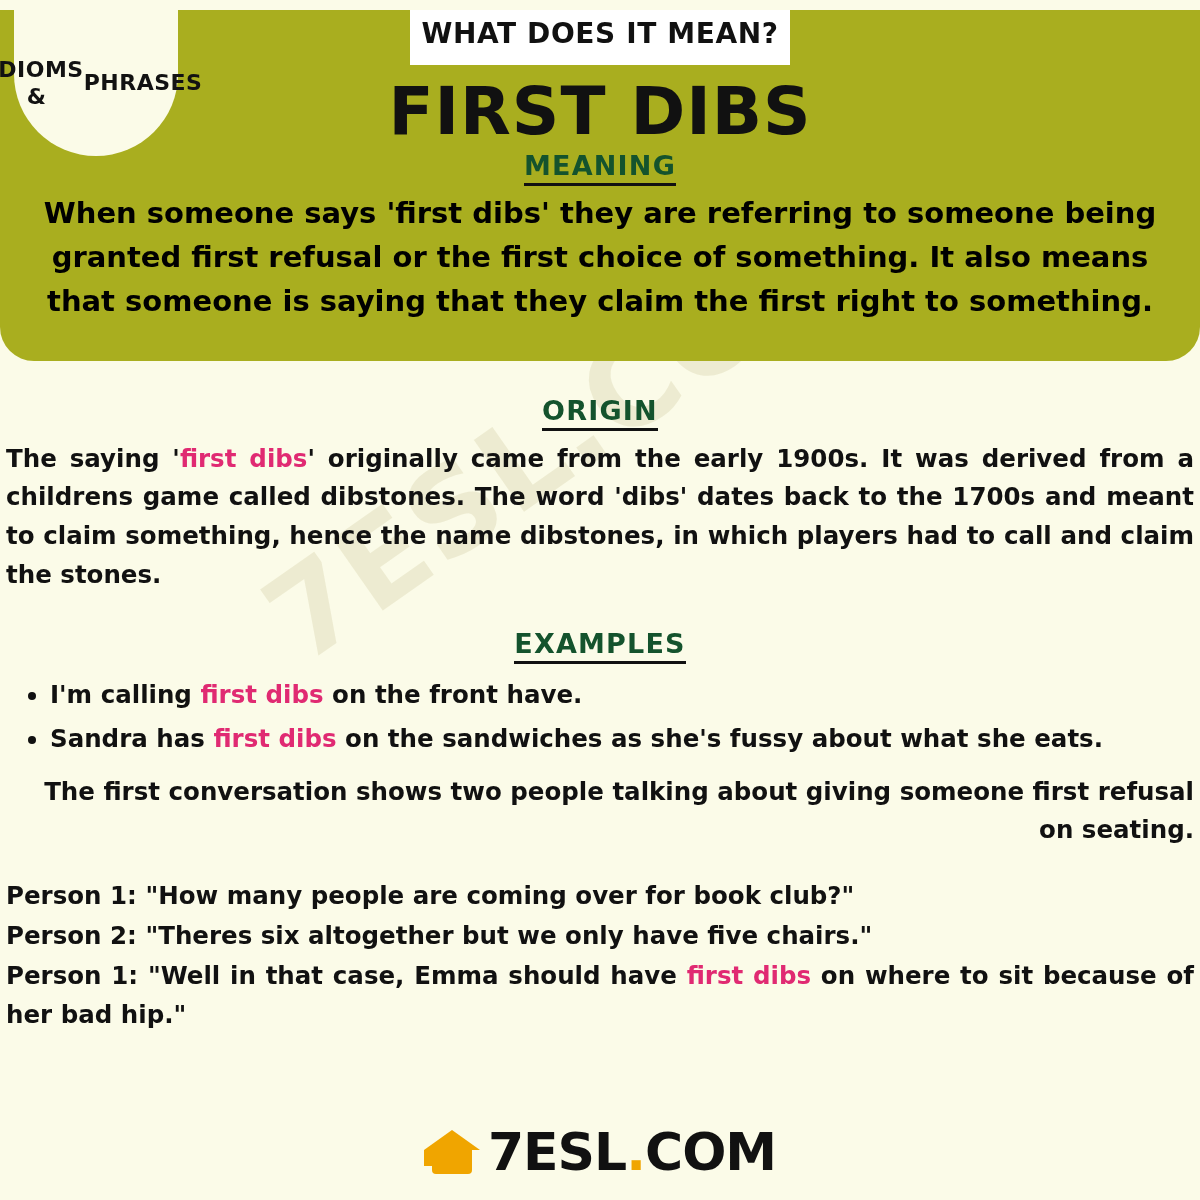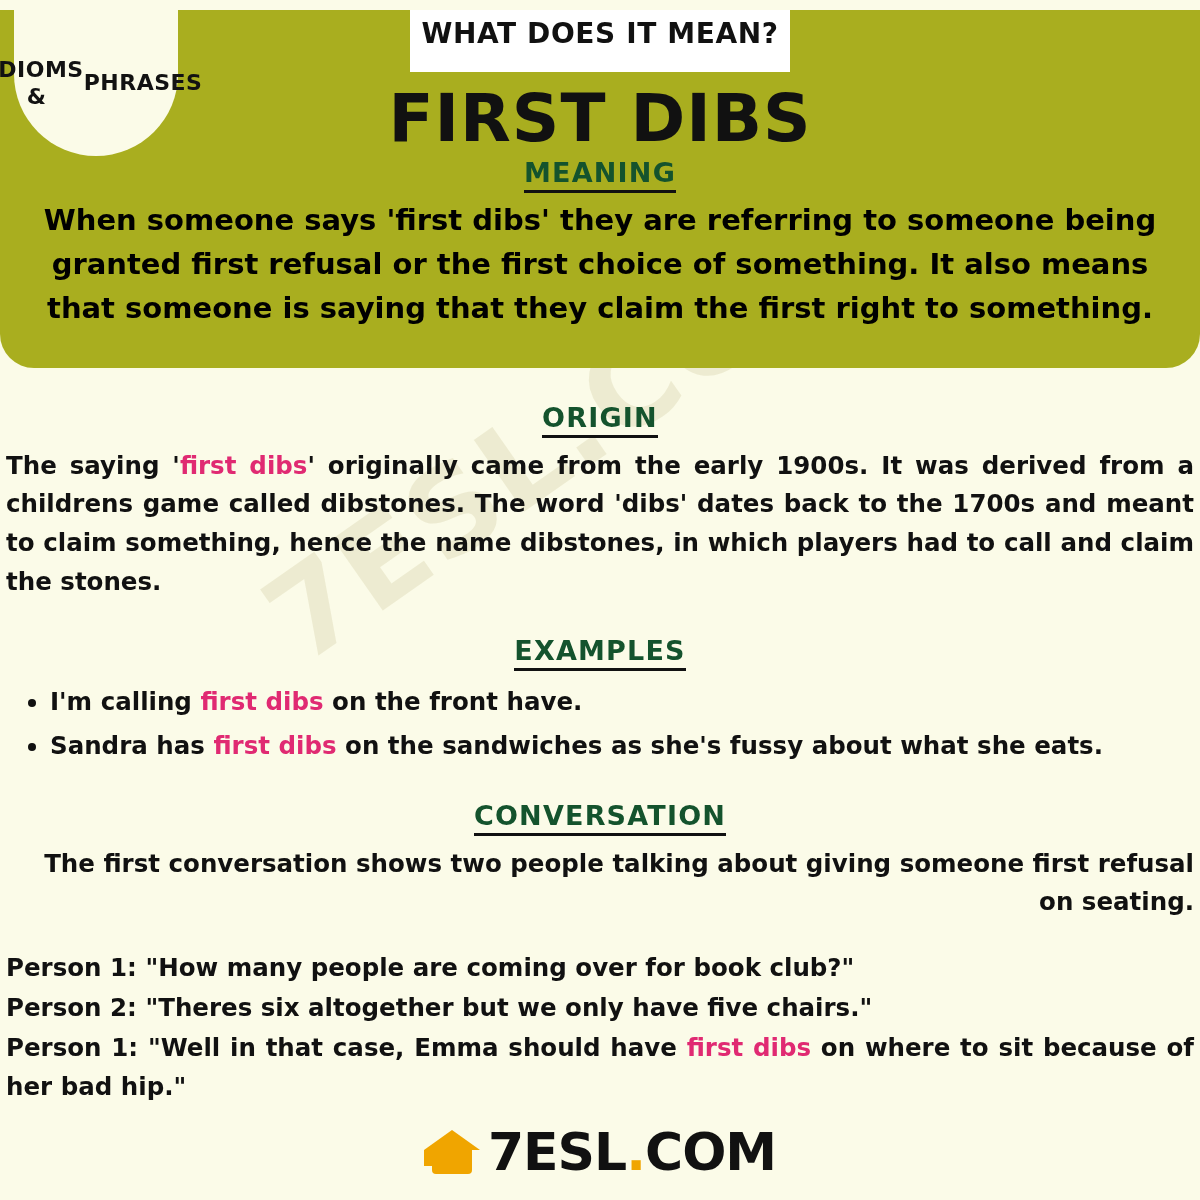--- a/index.html
+++ b/index.html
@@ -68,21 +68,21 @@
     margin: 10px auto 0 auto;
     background: #ffffff;
     display: block;
     width: 380px;
     text-align: center;
     font-family: "DejaVu Sans", sans-serif;
     font-weight: bold;
     font-size: 28px;
     letter-spacing: 0.6px;
     color: #111;
-    padding: 7px 0 22px 0;
+    padding: 7px 0 15px 0;
   }
   .idiom-title {
     text-align: center;
     font-family: "DejaVu Sans", sans-serif;
     font-weight: bold;
     font-size: 66px;
     letter-spacing: 1px;
     color: #111;
     margin: 12px 0 4px 0;
     line-height: 1.05;
@@ -223,21 +223,20 @@
 
     <div class="sec-head dark"><span>ORIGIN</span></div>
     <p class="para"><span>The saying '</span><span class="pink">first dibs</span><span>' originally came from the early 1900s. It was derived from a childrens game called dibstones. The word 'dibs' dates back to the 1700s and meant to claim something, hence the name dibstones, in which players had to call and claim the stones.</span></p>
 
     <div class="sec-head dark"><span>EXAMPLES</span></div>
     <ul class="examples">
       <li><span>I'm calling </span><span class="pink">first dibs</span><span> on the front have.</span></li>
       <li><span>Sandra has </span><span class="pink">first dibs</span><span> on the sandwiches as she's fussy about what she eats.</span></li>
     </ul>
 
-    <div class="sec-head dark"><span>CONVERSATION</span></div>
     <p class="para left">The first conversation shows two people talking about giving someone first refusal on seating.</p>
 
     <div class="gap"></div>
 
     <div class="conv-line"><span>Person 1: "How many people are coming over for book club?"</span><span class="pink"></span><span></span></div>
     <div class="conv-line"><span>Person 2: "Theres six altogether but we only have five chairs."</span><span class="pink"></span><span></span></div>
     <div class="conv-line"><span>Person 1: "Well in that case, Emma should have </span><span class="pink">first dibs</span><span> on where to sit because of her bad hip."</span></div>
 
   </div>
 

